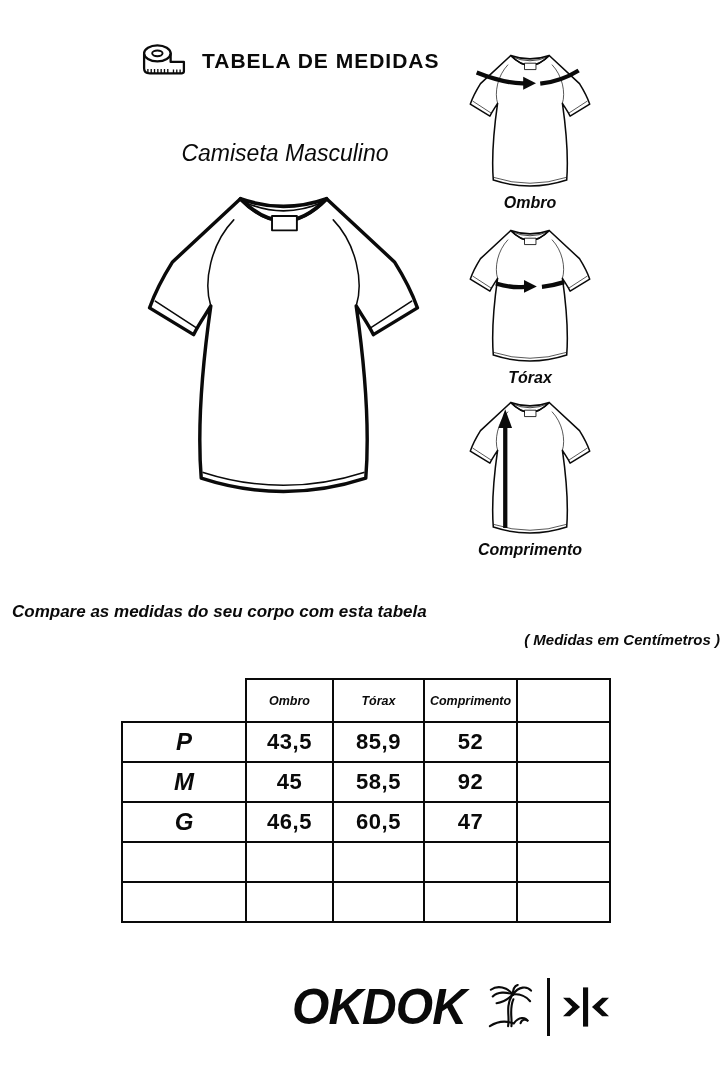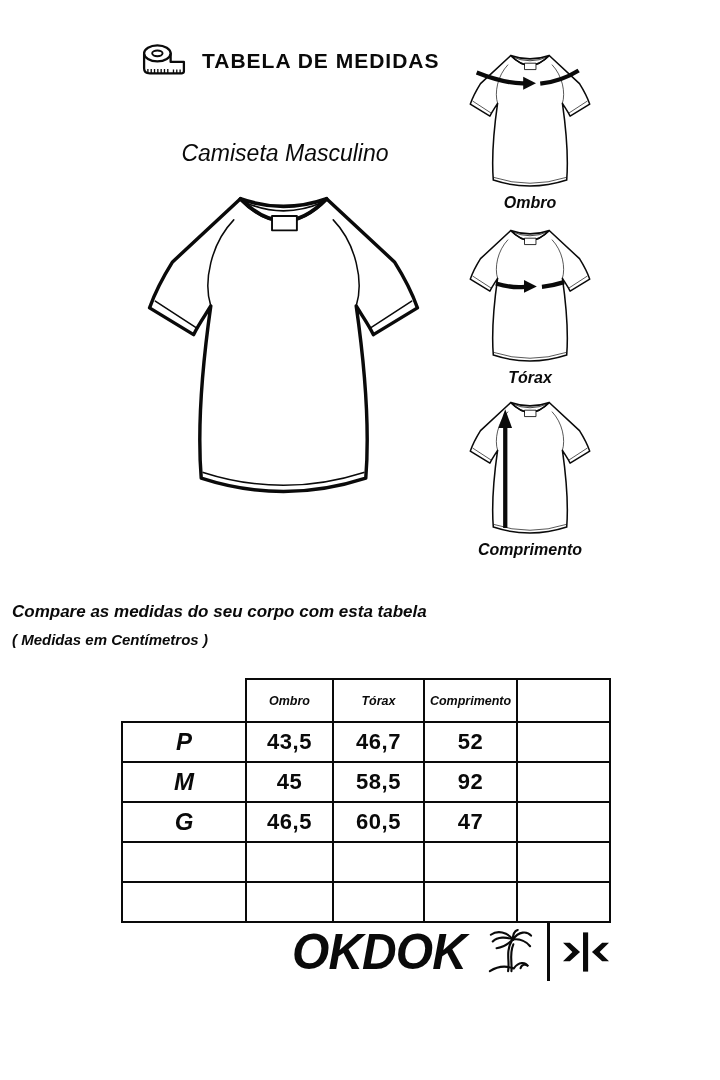--- a/index.html
+++ b/index.html
@@ -40,42 +40,42 @@
     margin-top: 1px; font-size: 16px; font-weight: 700; font-style: italic;
     white-space: nowrap;
   }
 
   
   .instr1 {
     left: 12px; top: 602px; width: 708px; text-align: left;
     font-size: 17px; font-weight: 700; font-style: italic; white-space: nowrap;
   }
   .instr2 {
-    left: 12px; top: 631px; width: 708px; text-align: left;
+    left: 12px; top: 631px; width: 708px; text-align: right;
     font-size: 15px; font-weight: 700; font-style: italic; white-space: nowrap;
   }
 
   
   table.size-table {
     position: absolute; left: 121px; top: 678px; width: 488px;
     border-collapse: collapse; table-layout: fixed;
   }
   .size-table th, .size-table td {
     border: 2.5px solid #0a0a0a; text-align: center; vertical-align: middle;
     background: #ffffff; overflow: hidden;
   }
   .size-table th.blank { border: none; background: transparent; }
   .size-table th.hcell { height: 43px; font-size: 12.5px; font-weight: 700; font-style: italic; }
   .size-table td { height: 40px; }
   .size-table td.size { font-size: 24px; font-weight: 700; font-style: italic; }
   .size-table td.val  { font-size: 22px; font-weight: 700; letter-spacing: 0.5px; }
 
   
   .brand-footer {
-    left: 292px; top: 921px; height: 62px;
+    left: 292px; top: 976px; height: 62px;
     display: flex; align-items: center; gap: 13px;
   }
   .wordmark {
     font-size: 50px; font-weight: 700; font-style: italic;
     letter-spacing: -1px; line-height: 1; transform: scaleX(0.96);
     transform-origin: left center; white-space: nowrap;
   }
   .brand-divider { width: 3px; height: 58px; background: #0a0a0a; }
   .palm-icon { width: 48px; height: 46px; }
   .k-icon { width: 46px; height: 40px; }
@@ -189,21 +189,21 @@
       <th class="hcell">Ombro</th>
       <th class="hcell">Tórax</th>
       <th class="hcell">Comprimento</th>
       <th class="hcell"></th>
     </tr>
   </thead>
   <tbody>
     <tr>
       <td class="size">P</td>
       <td class="val">43,5</td>
-      <td class="val">46,7</td>
+      <td class="val">85,9</td>
       <td class="val">52</td>
       <td class="val"></td>
     </tr>
     <tr>
       <td class="size">M</td>
       <td class="val">45</td>
       <td class="val">58,5</td>
       <td class="val">92</td>
       <td class="val"></td>
     </tr>

